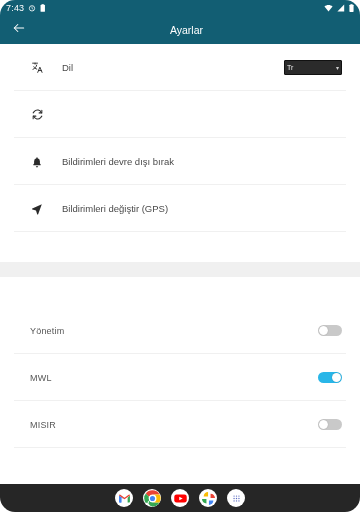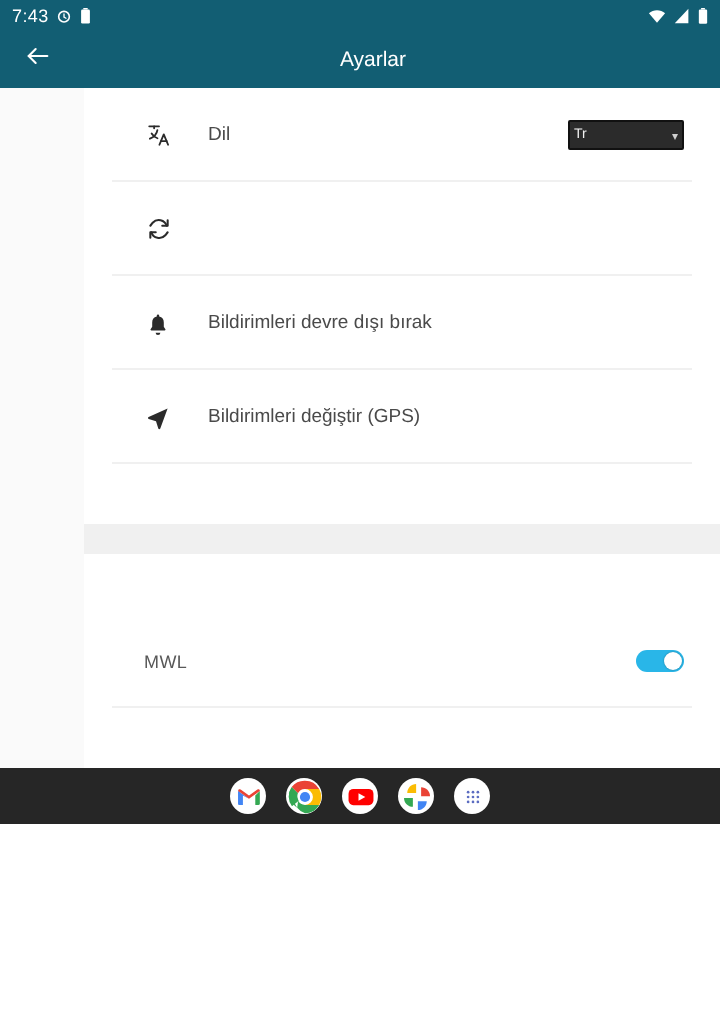--- a/index.html
+++ b/index.html
@@ -4,23 +4,24 @@
 <style>
   * { box-sizing: border-box; margin: 0; padding: 0; }
   html, body {
     width: 360px; height: 512px;
     font-family: "Liberation Sans", "DejaVu Sans", sans-serif;
     background: #ffffff;
     overflow: hidden;
   }
   #screen {
     position: relative;
-    width: 360px; height: 412px;
+    width: 360px; height: 512px;
     background: #fafafa;
     overflow: hidden;
+    border-radius: 15px;
   }
 
   
   .statusbar {
     height: 16px;
     background: #125E73;
     display: flex;
     align-items: center;
     justify-content: space-between;
     padding: 0 6px;
@@ -51,23 +52,22 @@
     text-align: center;
     font-size: 10.5px;
     color: #ffffff;
     pointer-events: none;
   }
 
   
   .content {
     position: absolute;
     top: 44px; left: 0; right: 0; bottom: 28px;
-    background: #f9a8d4;
+    background: #0c4a6e;
     overflow: hidden;
-    margin-left: 42px;
   }
 
   .card { background: #ffffff; }
 
   .row {
     position: relative;
     display: flex;
     align-items: center;
     height: 47px;
     padding: 0 18px 0 28px;
@@ -319,28 +319,40 @@
       </div>
     </div>
 
     <div class="gap"></div>
     <div class="band"></div>
     <div class="gap"></div>
 
     <div class="card">
 
 
+      <div class="trow">
+        <span class="trow-label">Yönetim</span>
+        <span class="switch">
+          <span class="knob"></span>
+        </span>
+      </div>
 
       <div class="trow">
         <span class="trow-label">MWL</span>
         <span class="switch on">
           <span class="knob"></span>
         </span>
       </div>
 
+      <div class="trow">
+        <span class="trow-label">MISIR</span>
+        <span class="switch">
+          <span class="knob"></span>
+        </span>
+      </div>
 
       <div class="trow">
         
         
       </div>
     </div>
 
   </div>
 
   <div class="dock">

